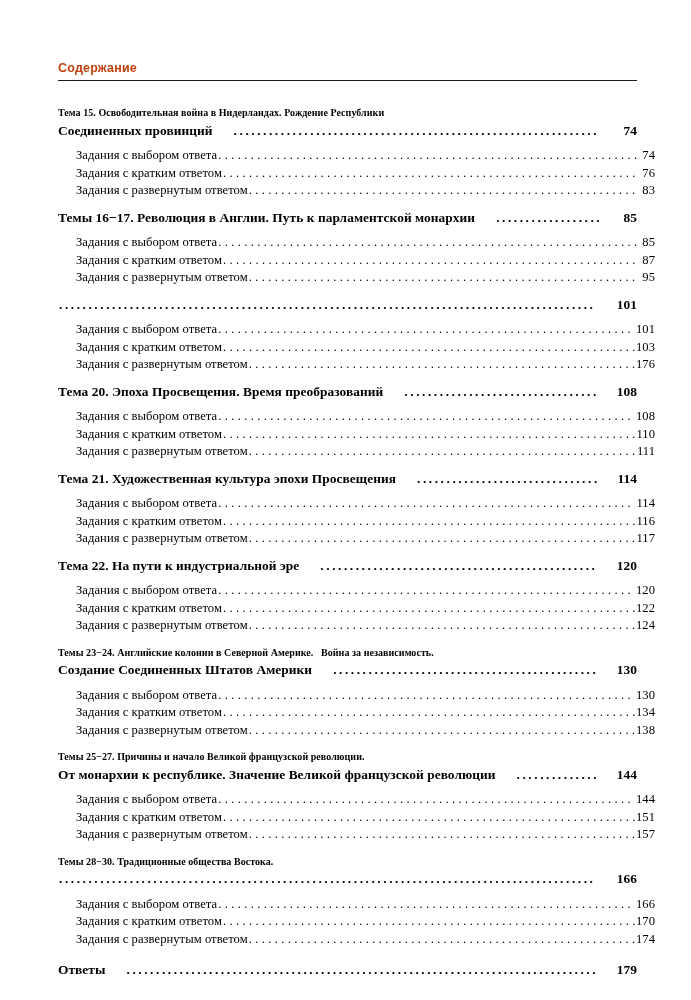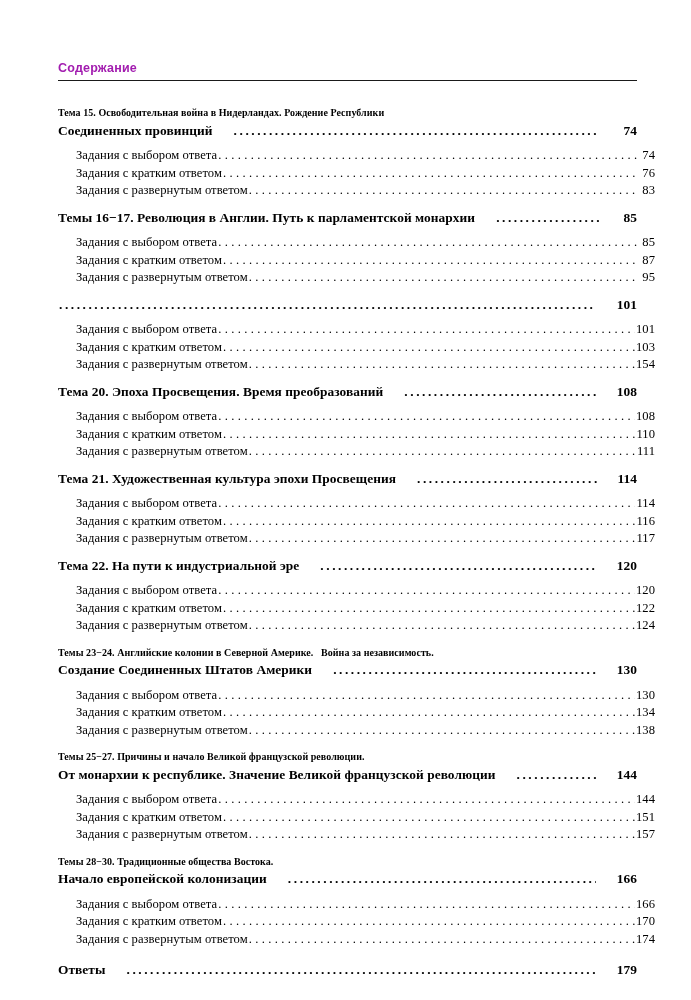--- a/index.html
+++ b/index.html
@@ -27,21 +27,21 @@
     position: absolute;
     left: 58px;
     top: 62px;
     width: 579px;
   }
   .header-title {
     font-family: "Liberation Sans", sans-serif;
     font-weight: bold;
     font-size: 12.5px;
     letter-spacing: 0.2px;
-    color: #a21caf;
+    color: #c2410c;
     line-height: 1.1;
   }
   .header-rule {
     margin-top: 4px;
     width: 100%;
     height: 1px;
     background: #1a1a1a;
   }
 
   
@@ -195,21 +195,21 @@
             <span class="pg">101</span>
           </div>
           <div class="row sub-row">
             <span class="txt">Задания с кратким ответом</span>
             <span class="leader"></span>
             <span class="pg">103</span>
           </div>
           <div class="row sub-row">
             <span class="txt">Задания с развернутым ответом</span>
             <span class="leader"></span>
-            <span class="pg">154</span>
+            <span class="pg">176</span>
           </div>
         </div>
       </div>
       <div class="section">
         <div class="row main-row">
           <span class="txt">Тема 20. Эпоха Просвещения. Время преобразований</span>
           <span class="leader"></span>
           <span class="pg">108</span>
         </div>
         <div class="sub-group">
@@ -324,21 +324,20 @@
           <div class="row sub-row">
             <span class="txt">Задания с развернутым ответом</span>
             <span class="leader"></span>
             <span class="pg">157</span>
           </div>
         </div>
       </div>
       <div class="section">
         <div class="main-line">Темы 28−30. Традиционные общества Востока.</div>
         <div class="row main-row">
-          <span class="txt">Начало европейской колонизации</span>
           <span class="leader"></span>
           <span class="pg">166</span>
         </div>
         <div class="sub-group">
           <div class="row sub-row">
             <span class="txt">Задания с выбором ответа</span>
             <span class="leader"></span>
             <span class="pg">166</span>
           </div>
           <div class="row sub-row">

